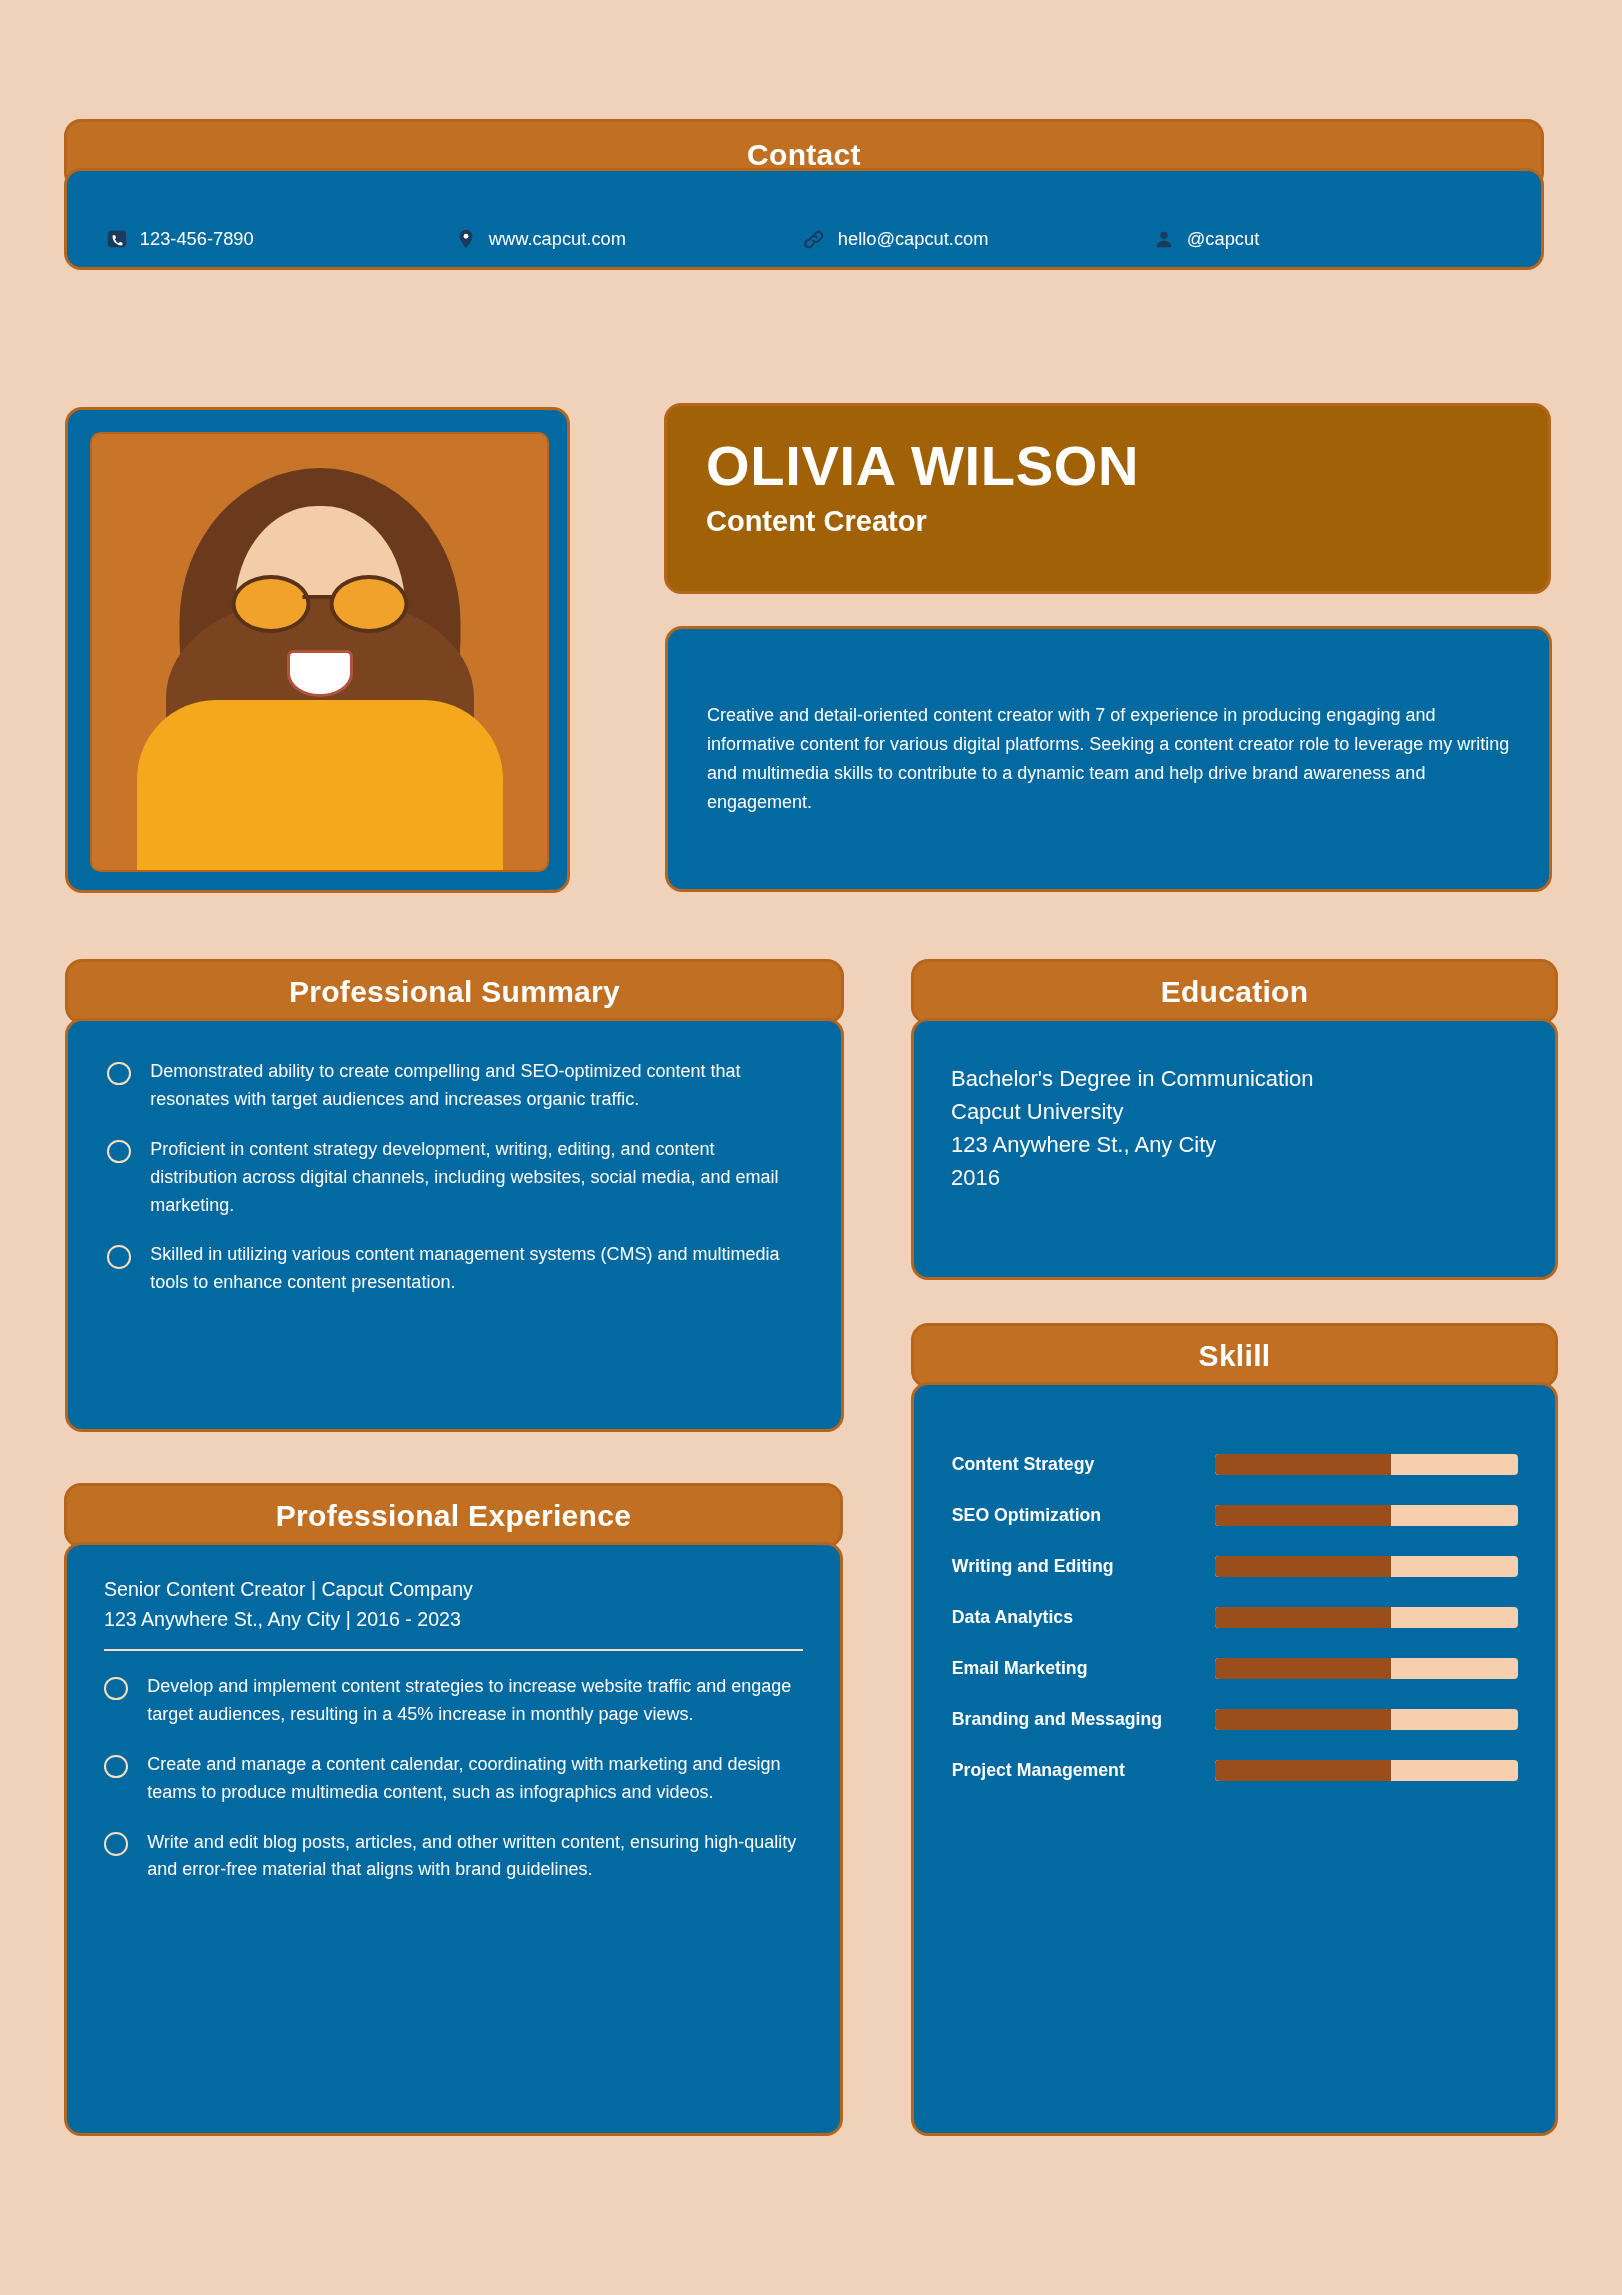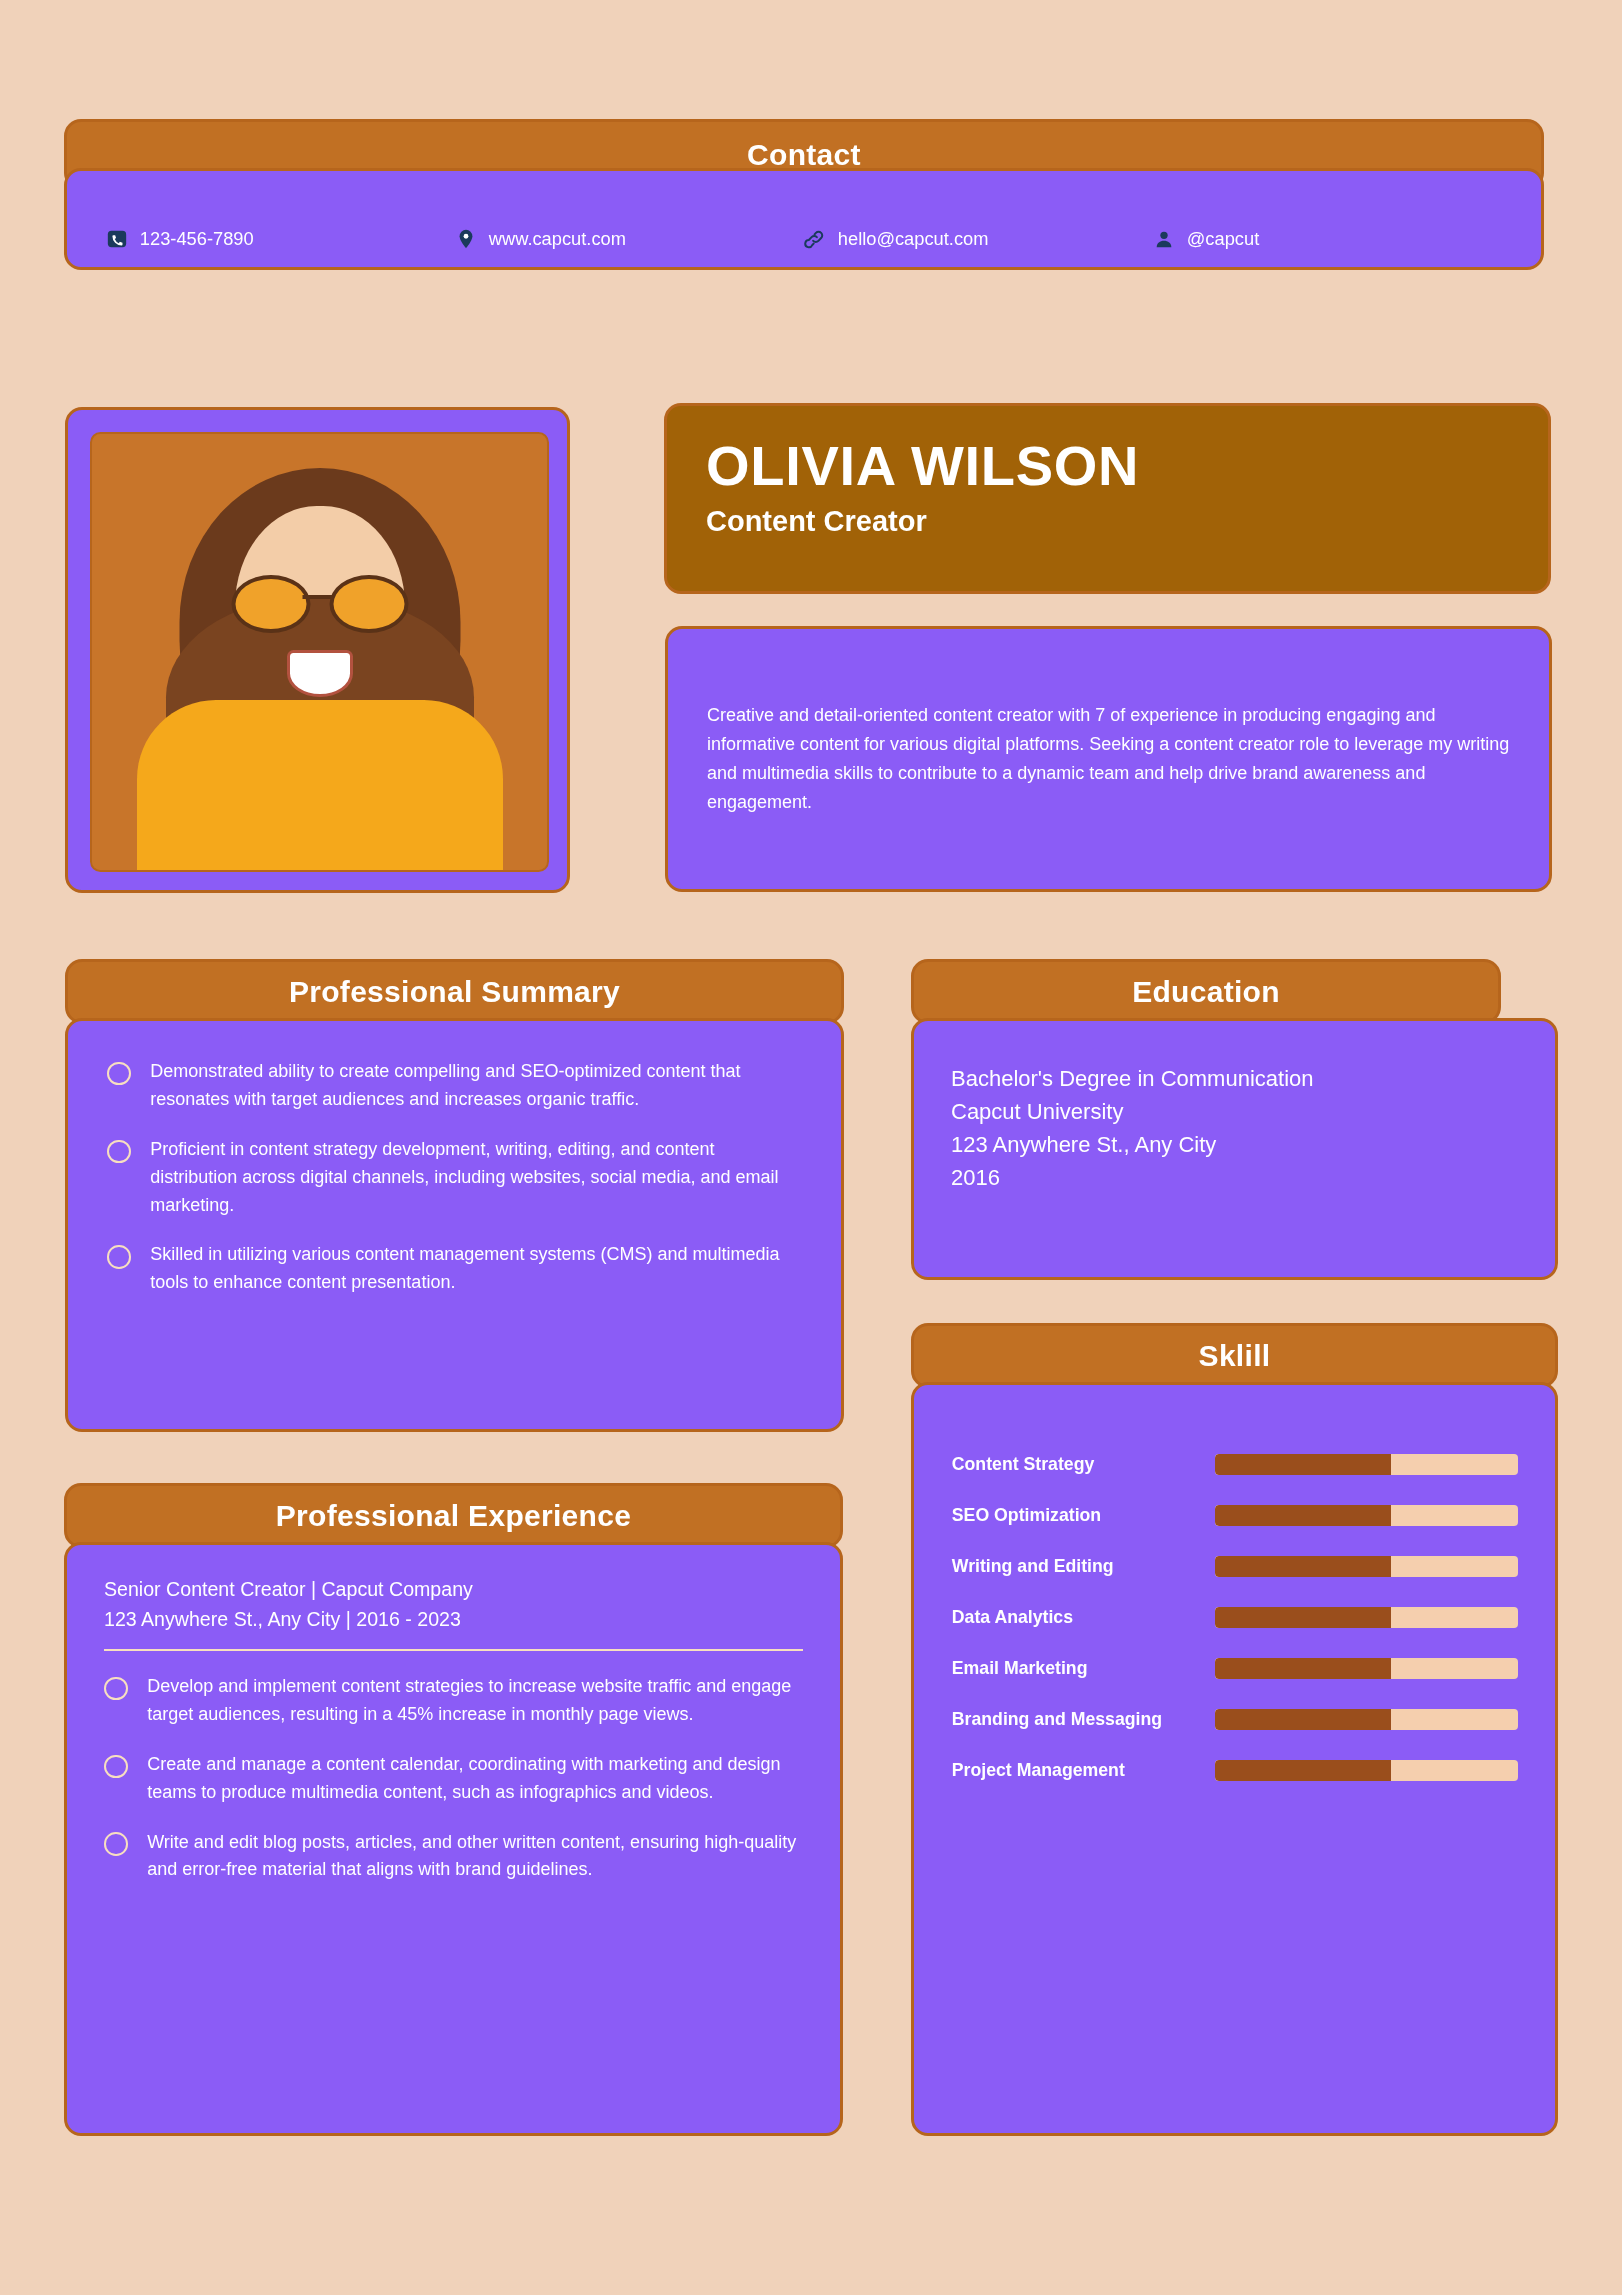--- a/index.html
+++ b/index.html
@@ -17,21 +17,21 @@
   .page {
     position: relative;
     width: 1623px;
     height: 2295px;
     box-sizing: border-box;
     padding: 0;
   }
 
   
   .card {
-    background: #8b5cf6;
+    background: #0369a1;
     border: 3.3px solid #b6651c;
     border-radius: 17px;
     box-sizing: border-box;
   }
   .header-bar {
     background: #c17023;
     border: 3.3px solid #b6651c;
     border-radius: 17px;
     box-sizing: border-box;
     display: flex;
@@ -221,21 +221,21 @@
     margin-bottom: 14.4px;
   }
   .exp-divider {
     height: 2px;
     background: #f8dfc0;
     margin: 0 0 22px 0;
   }
 
   
   .sec-edu-head {
-    position: absolute; left: 911px; top: 959px; width: 590px; height: 65px;
+    position: absolute; left: 911px; top: 959px; width: 647px; height: 65px;
   }
   .sec-edu-body {
     position: absolute; left: 911px; top: 1018px; width: 647px; height: 262px;
     padding: 41px 37px 0 37px;
   }
   .edu-line {
     font-size: 22px;
     line-height: 1.5;
     color: #ffffff;
   }

